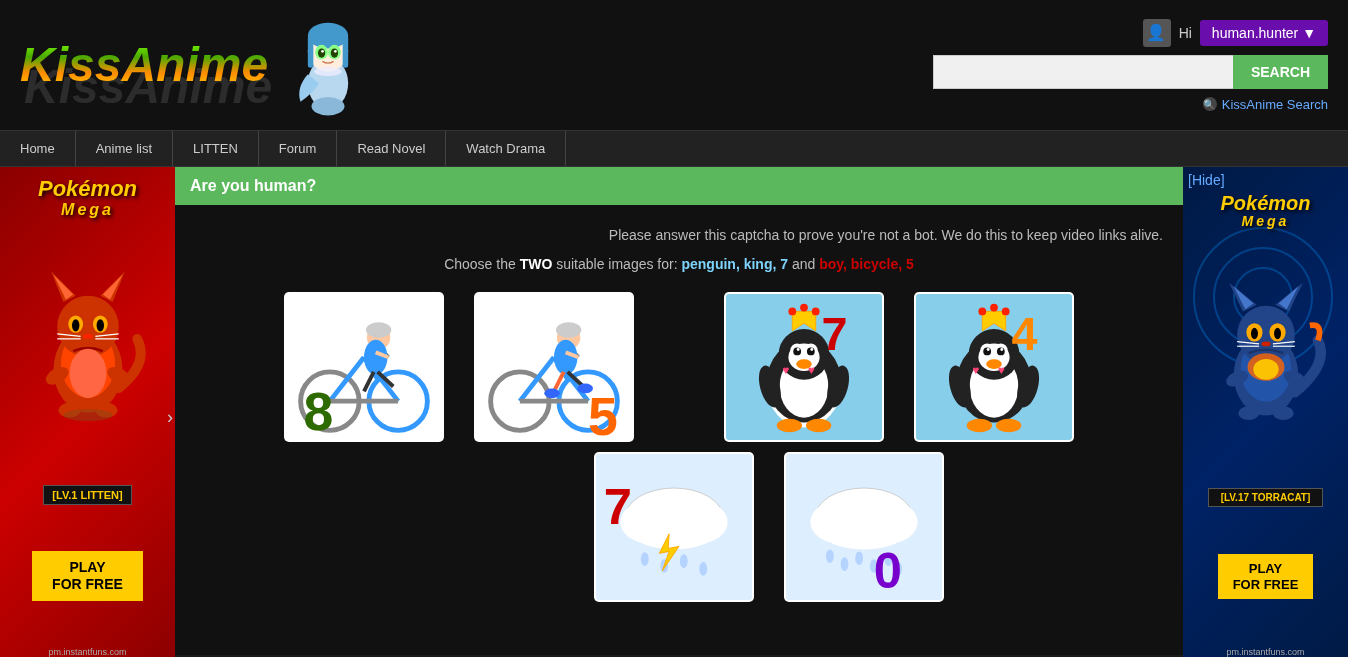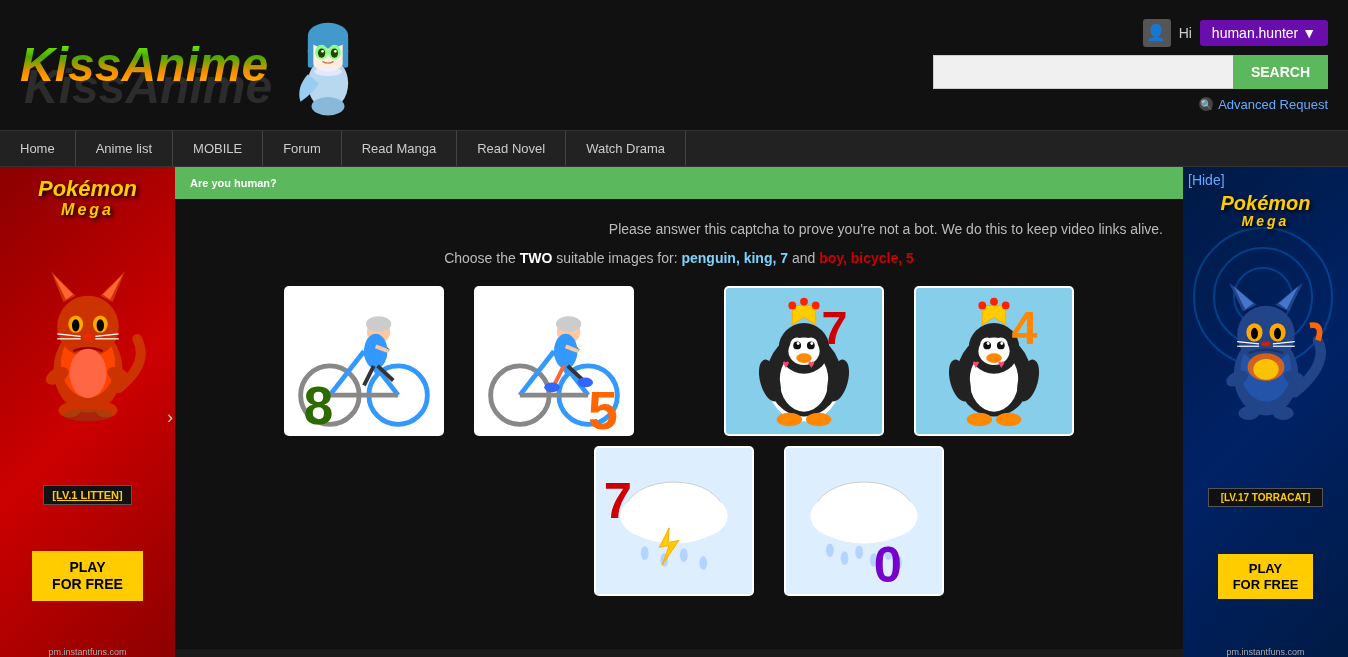--- a/index.html
+++ b/index.html
@@ -198,21 +198,20 @@
       text-align: center;
     }
     .level-badge-left {
       background: #111;
       color: #ffcc00;
       padding: 3px 8px;
       font-size: 11px;
       font-weight: bold;
       border: 1px solid #555;
       white-space: nowrap;
-      text-decoration: underline;
     }
     .play-btn-left {
       background: #ffcc00;
       color: #000;
       font-weight: 900;
       font-size: 14px;
       padding: 8px 20px;
       border: none;
       cursor: pointer;
       text-align: center;
@@ -238,21 +237,21 @@
       flex: 1;
       padding: 0;
       min-width: 0;
     }
 
     
     .captcha-header {
       background: #5cb85c;
       color: white;
       padding: 10px 15px;
-      font-size: 11px;
+      font-size: 16px;
       font-weight: bold;
       margin: 0;
     }
     .captcha-body {
       background: #111;
       padding: 20px;
       min-height: 450px;
     }
     .captcha-desc {
       text-align: right;
@@ -438,31 +437,30 @@
       <button class="user-dropdown">
         <span>human.hunter ▼</span>
       </button>
     </div>
     <div class="search-bar">
       <input class="search-input" type="text" placeholder="" style="">
       <button class="search-btn">SEARCH</button>
     </div>
     <a class="advanced-search">
       <div class="advanced-search-icon">🔍</div>
-      <span>Advanced Request</span>
+      <span>KissAnime Search</span>
     </a>
   </div>
 </div>
 
 <div class="nav-bar">
   <a class="nav-item">Home</a>
   <a class="nav-item">Anime list</a>
-  <a class="nav-item">MOBILE</a>
+  <a class="nav-item">LITTEN</a>
   <a class="nav-item">Forum</a>
-  <a class="nav-item">Read Manga</a>
   <a class="nav-item">Read Novel</a>
   <a class="nav-item">Watch Drama</a>
 </div>
 
 <div class="main-layout">
 
   <div class="left-ad">
     <div class="ad-banner-left">
       <div style="text-align:center;">
         <div class="pokemon-logo-left">

